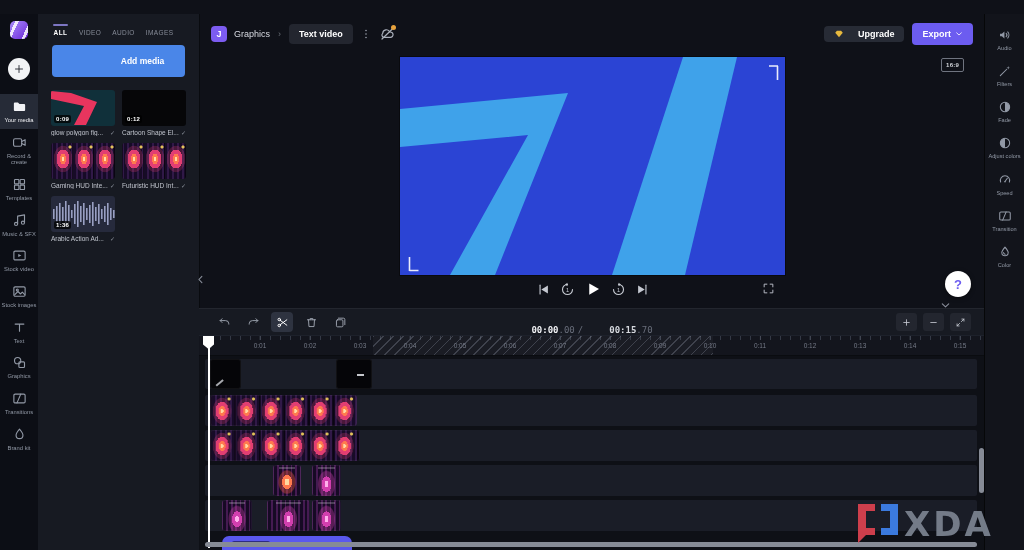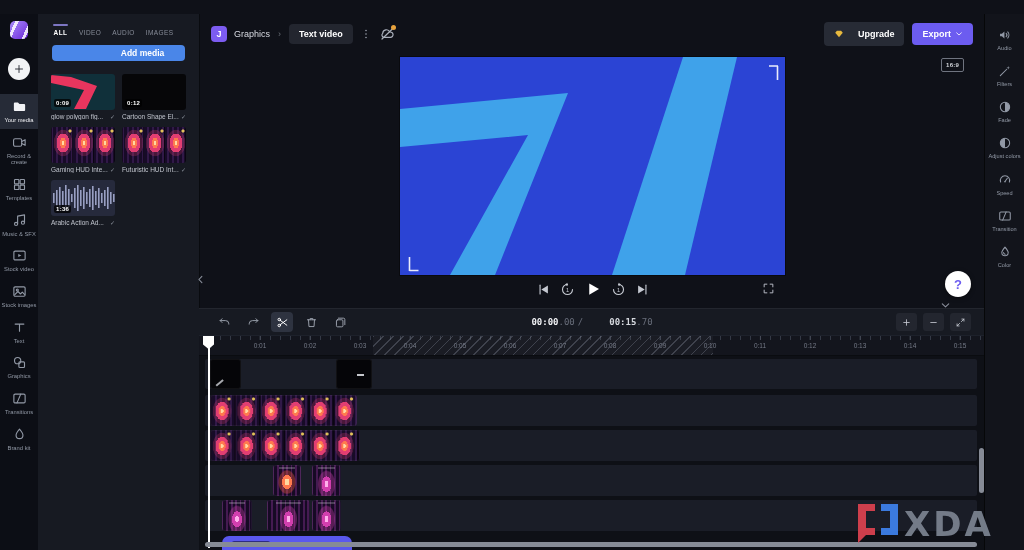--- a/index.html
+++ b/index.html
@@ -35,21 +35,21 @@
 
   
   .media-panel{position:absolute;left:38px;top:14px;bottom:0;width:161px;background:#171a22;
     box-shadow:1px 0 0 rgba(0,0,0,.35);}
   .tabs{display:flex;gap:11px;margin:10px 0 0 15px;}
   .tab{display:flex;flex-direction:column;align-items:center;font-size:6.5px;letter-spacing:.4px;
     color:#878c98;cursor:pointer;}
   .tab .ind{width:15px;height:2px;border-radius:1px;background:transparent;margin-bottom:3px;}
   .tab.active{color:#fff;font-weight:bold;}
   .tab.active .ind{background:#7d76c2;}
-  .add-btn{margin:9px 14px 0;height:16px;border-radius:4px;background:var(--add-media-blue,#4a86e8);
+  .add-btn{margin:9px 14px 0;height:32px;border-radius:4px;background:var(--add-media-blue,#4a86e8);
     color:#fff;font-size:8.5px;font-weight:bold;display:flex;align-items:center;justify-content:center;cursor:pointer;padding-left:48px;}
   .cards{display:grid;grid-template-columns:64px 64px;column-gap:7px;row-gap:7px;margin:13px 0 0 13px;}
   .card{width:64px;}
   .thumb{position:relative;width:64px;height:36px;border-radius:3px;overflow:hidden;background:#060608;}
   .thumb svg{display:block;width:100%;height:100%;}
   .dur{position:absolute;left:3px;bottom:3px;background:rgba(0,0,0,.75);color:#fff;
     font-size:6px;font-weight:bold;padding:1px 2px;border-radius:2px;letter-spacing:.3px;}
   .card-row{display:flex;align-items:center;margin-top:3px;gap:2px;}
   .card-name{flex:1;font-size:6.5px;color:#c0c4cd;white-space:nowrap;overflow:hidden;}
   .card-check{font-size:6px;color:#8a8f9b;}
@@ -81,21 +81,21 @@
     font-size:9px;font-weight:bold;display:flex;align-items:center;justify-content:center;}
   .team-name{font-size:9px;color:#d8dbe2;}
   .crumb-sep{font-size:9px;color:#6b7078;padding:0 1px;}
   .project-pill{background:#23262f;border-radius:4px;padding:5px 10px;color:#fff;
     font-size:9px;font-weight:600;cursor:pointer;}
   .more-btn{width:12px;height:14px;color:#9aa0ab;cursor:pointer;}
   .cloudoff{position:relative;width:16px;height:16px;color:#aab0bb;cursor:pointer;}
   .cloudoff .dot{position:absolute;right:-1px;top:-1px;width:5px;height:5px;border-radius:50%;
     background:#e8a33d;}
   .hdr-right{margin-left:auto;display:flex;gap:8px;align-items:center;}
-  .upgrade-btn{height:24px;background:#272b35;border-radius:4px;display:flex;align-items:center;
+  .upgrade-btn{height:16px;background:#272b35;border-radius:4px;display:flex;align-items:center;
     gap:14px;padding:0 10px;color:#fff;font-size:9px;font-weight:600;cursor:pointer;}
   .upgrade-btn .gem{width:10px;height:10px;color:#e8b93e;}
   .export-btn{height:22px;background:var(--export-purple,#6c5cf0);border-radius:4px;display:flex;
     align-items:center;gap:4px;padding:0 10px;color:#fff;font-size:9px;font-weight:bold;cursor:pointer;}
   .export-btn .chev{width:8px;height:8px;}
 
   
   .video{position:absolute;left:400px;top:57px;width:385px;height:218px;
     background:var(--preview-blue,#2b44d4);box-shadow:0 0 0 1px rgba(0,0,0,.4);}
   .video svg{display:block;width:100%;height:100%;}
@@ -115,21 +115,21 @@
   
   .timeline{position:absolute;left:199px;right:39px;top:308px;bottom:0;background:#0e1016;
     border-top:1px solid #23262e;}
   .tl-toolbar{position:relative;height:26px;background:#171a22;display:flex;align-items:center;}
   .tools-left{display:flex;align-items:center;gap:7px;margin-left:14px;}
   .tool-btn{width:22px;height:20px;border-radius:4px;display:flex;align-items:center;
     justify-content:center;color:#9aa0ac;cursor:pointer;}
   .tool-btn span{width:13px;height:13px;}
   .tool-btn.active{background:#2e3340;color:#fff;}
   .timecode{position:absolute;left:50%;transform:translateX(-50%);top:0;height:26px;display:flex;
-    align-items:center;font-family:"DejaVu Sans Mono",monospace;font-size:9px;color:#686d7a;}
+    align-items:flex-end;font-family:"DejaVu Sans Mono",monospace;font-size:9px;color:#686d7a;}
   .timecode .cur{color:#f0f1f4;font-weight:bold;}
   .timecode .tot{color:#d6d9df;font-weight:bold;margin-left:23px;}
   .timecode .sep{padding:0 3px;}
   .tools-right{margin-left:auto;display:flex;gap:6px;margin-right:14px;}
   .zoom-btn{width:21px;height:18px;background:#23262f;border-radius:3px;display:flex;
     align-items:center;justify-content:center;color:#c6cad2;cursor:pointer;}
   .zoom-btn span{width:11px;height:11px;}
 
   .ruler{position:relative;height:19px;background:#13151d;border-top:1px solid #1d212b;
     border-bottom:1px solid #0a0c10;overflow:hidden;}

